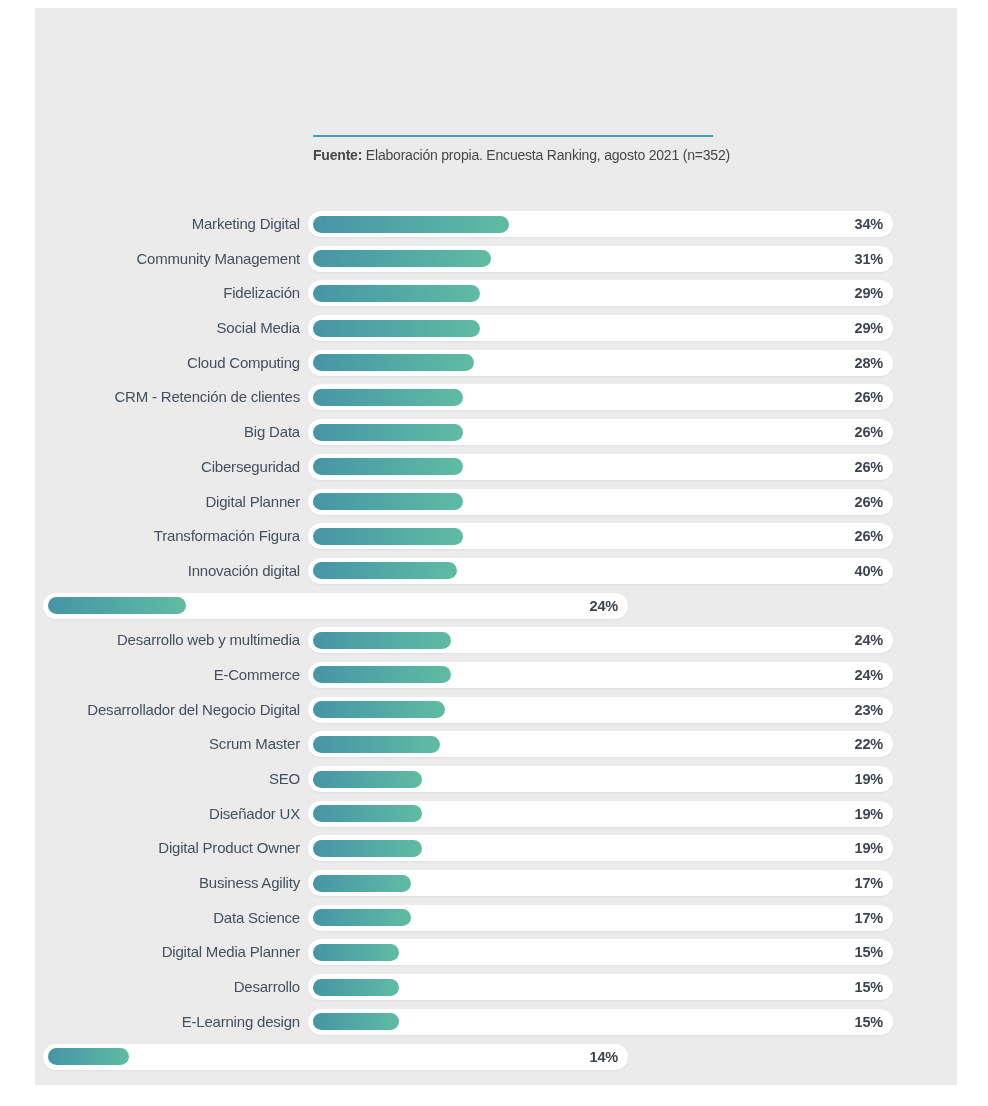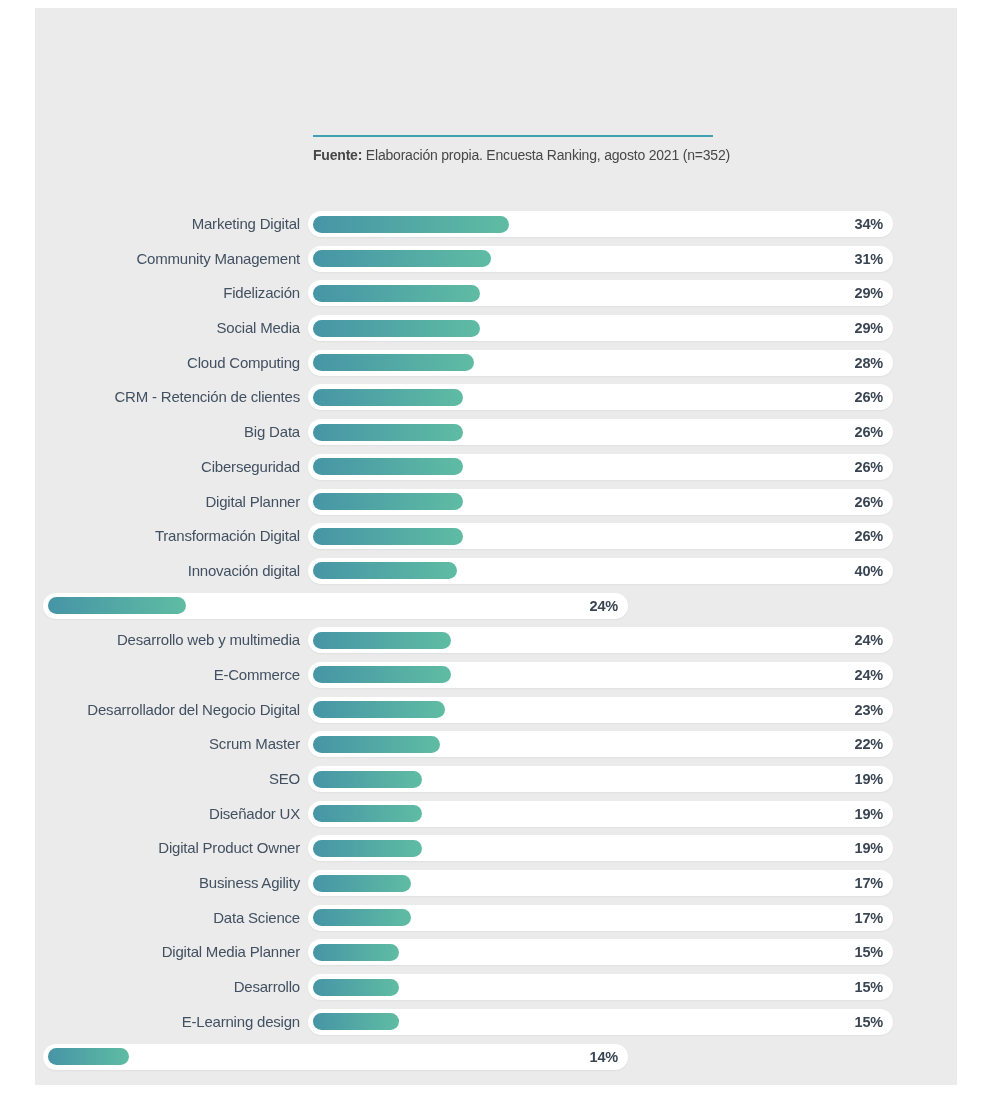--- a/index.html
+++ b/index.html
@@ -187,21 +187,21 @@
 
   <div class="row">
     <div class="row-label">Digital Planner</div>
     <div class="track">
       <div class="bar" style="width: 149.5px;"></div>
       <div class="value">26%</div>
     </div>
   </div>
 
   <div class="row">
-    <div class="row-label">Transformación Digital</div>
+    <div class="row-label">Transformación Figura</div>
     <div class="track">
       <div class="bar" style="width: 149.5px;"></div>
       <div class="value">26%</div>
     </div>
   </div>
 
   <div class="row">
     <div class="row-label">Innovación digital</div>
     <div class="track">
       <div class="bar" style="width: 143.8px;"></div>

